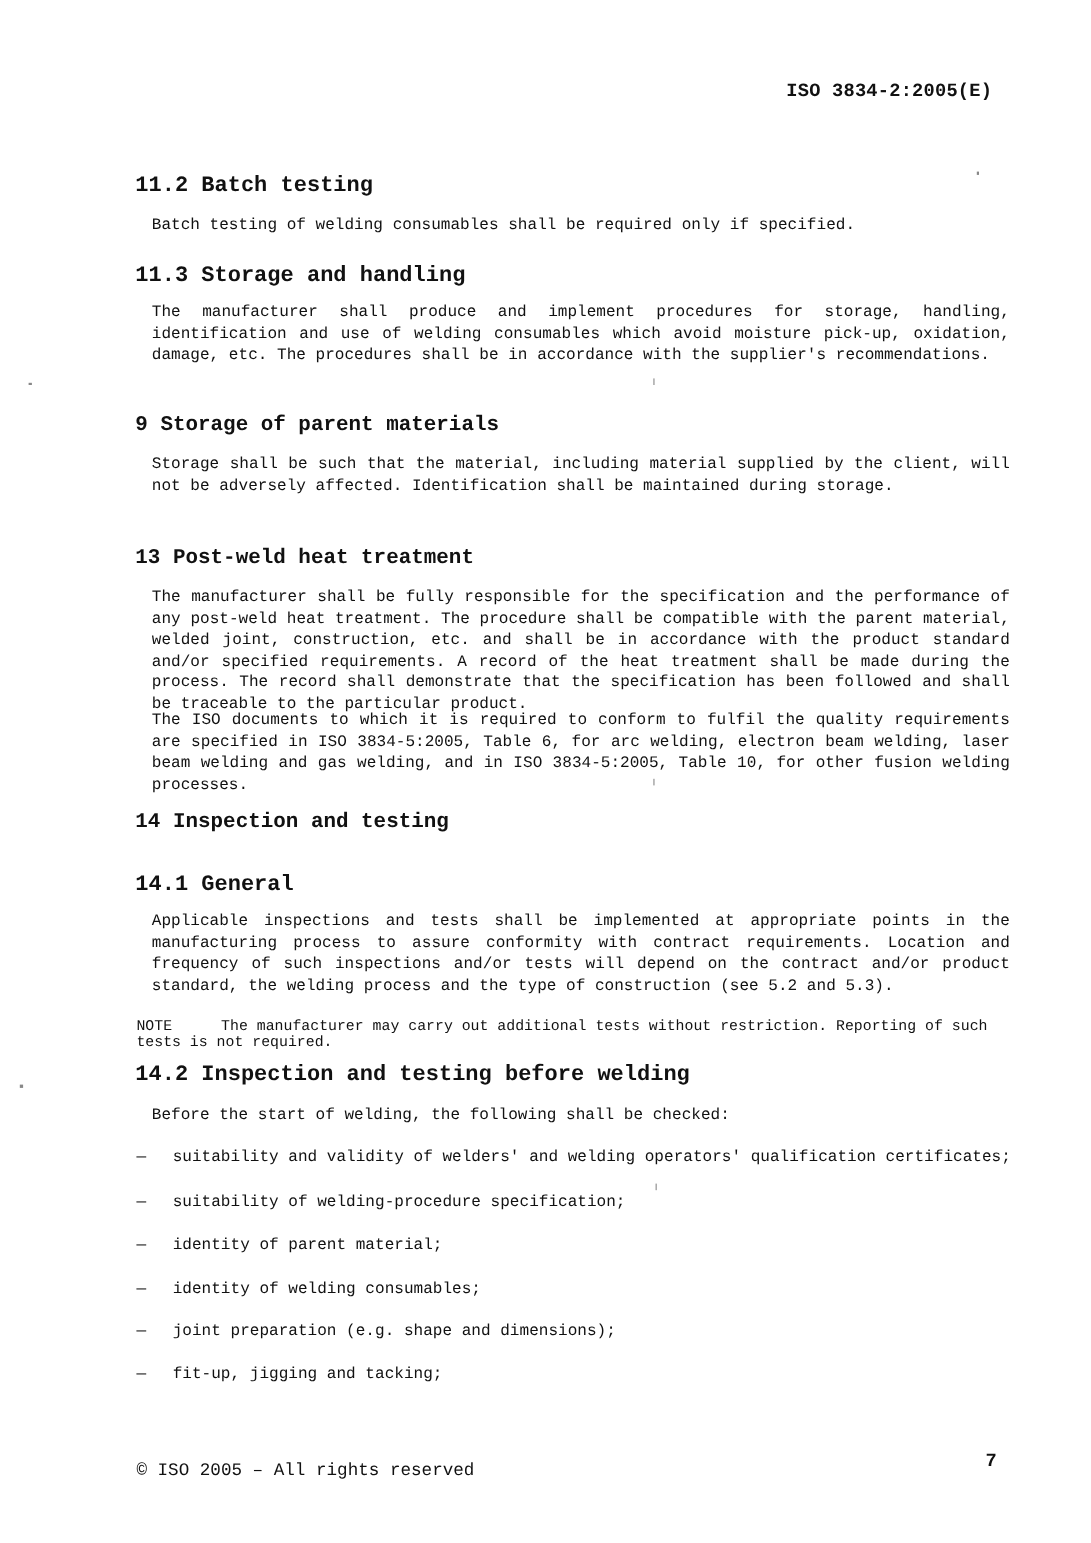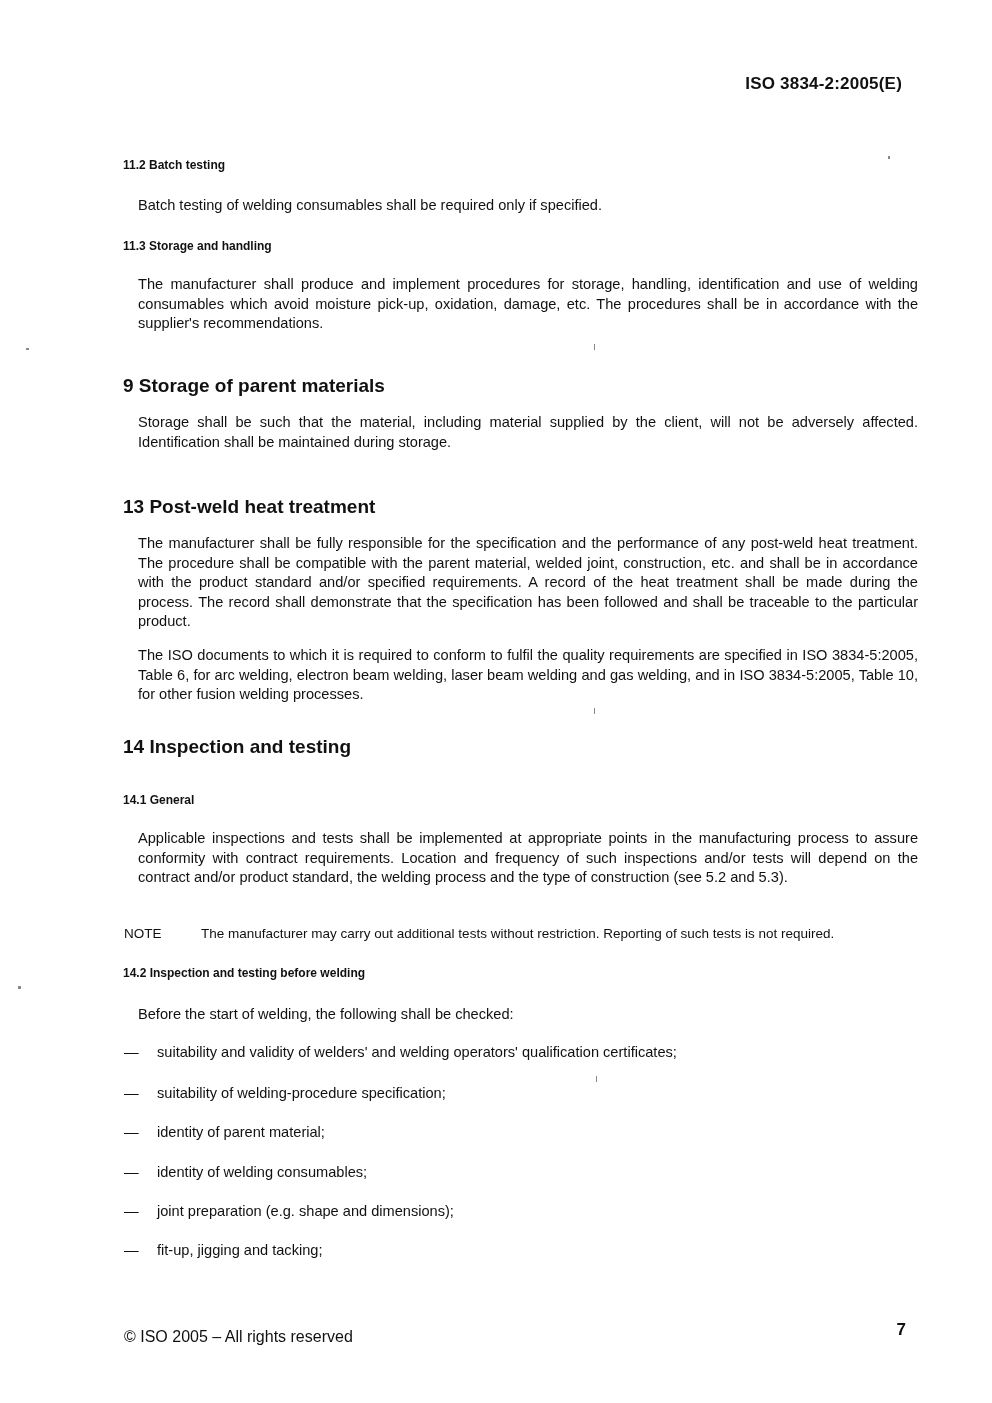--- a/index.html
+++ b/index.html
@@ -1,22 +1,22 @@
 <!DOCTYPE html>
 <html><head>
   <meta charset="utf-8">
   <style>
     html, body { margin: 0; padding: 0; background: #ffffff; }
     body {
       width: 992px; height: 1403px; position: relative; overflow: hidden;
       font-family: "Liberation Sans", sans-serif; color: #111;
     }
-    .abs { position: absolute; }
+    .abs { position: absolute; font-family: Liberation Mono, monospace; }
     .hdr { right: 90px; top: 74px; font-weight: bold; font-size: 17px; letter-spacing: 0.2px; }
-    .h2 { left: 123px; font-weight: bold; font-size: 12px; }
+    .h2 { left: 123px; font-weight: bold; font-size: 20px; }
     .h1 { left: 123px; font-weight: bold; font-size: 19px; }
     .p {
       left: 138px; width: 780px; font-size: 14.6px; line-height: 19.6px;
       text-align: justify; text-align-last: left;
     }
     .note { left: 124px; font-size: 13.5px; width: 780px; }
     .note .lbl { display: inline-block; width: 77px; }
     .li { left: 124px; font-size: 14.6px; }
     .li .dash { display: inline-block; width: 33px; }
     .footer { left: 124px; top: 1328px; font-size: 16px; }

